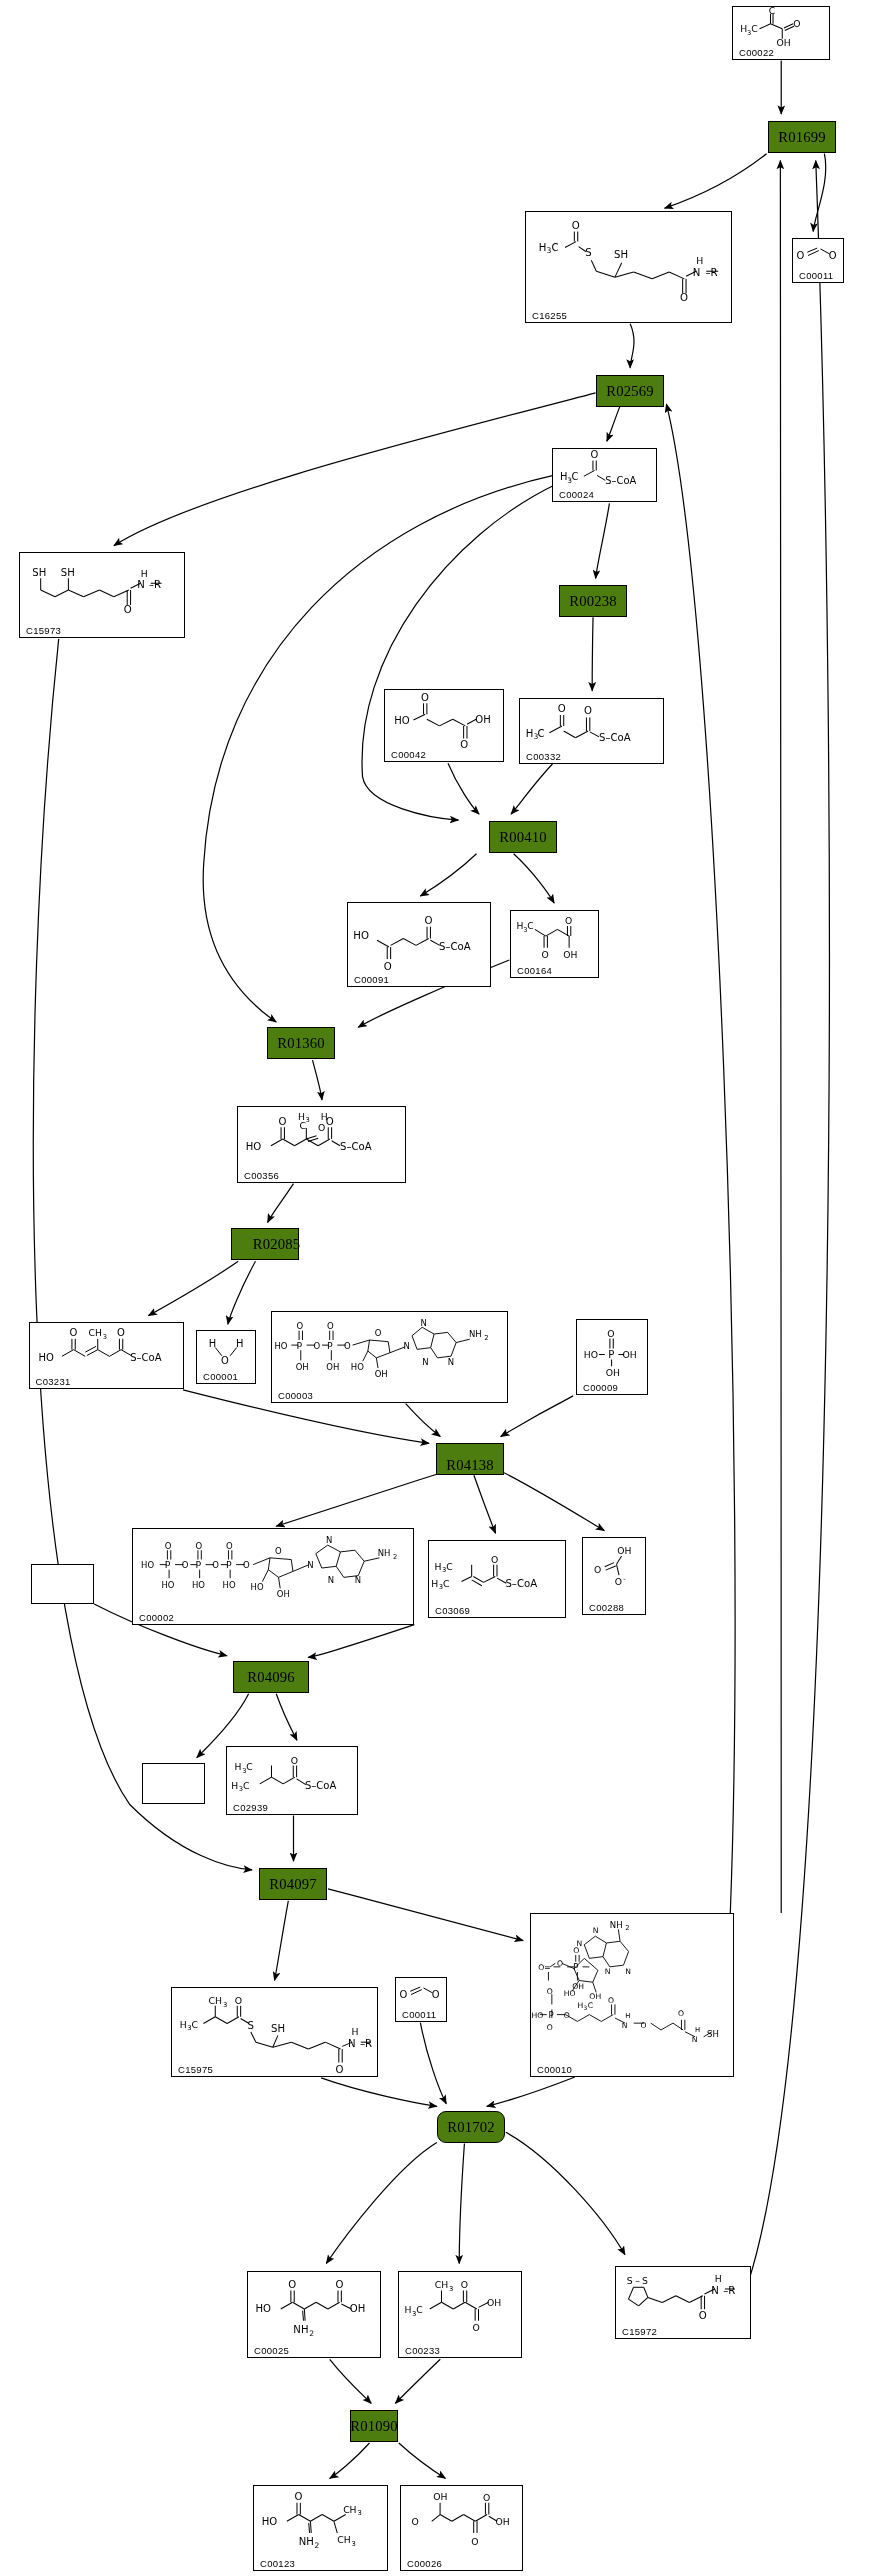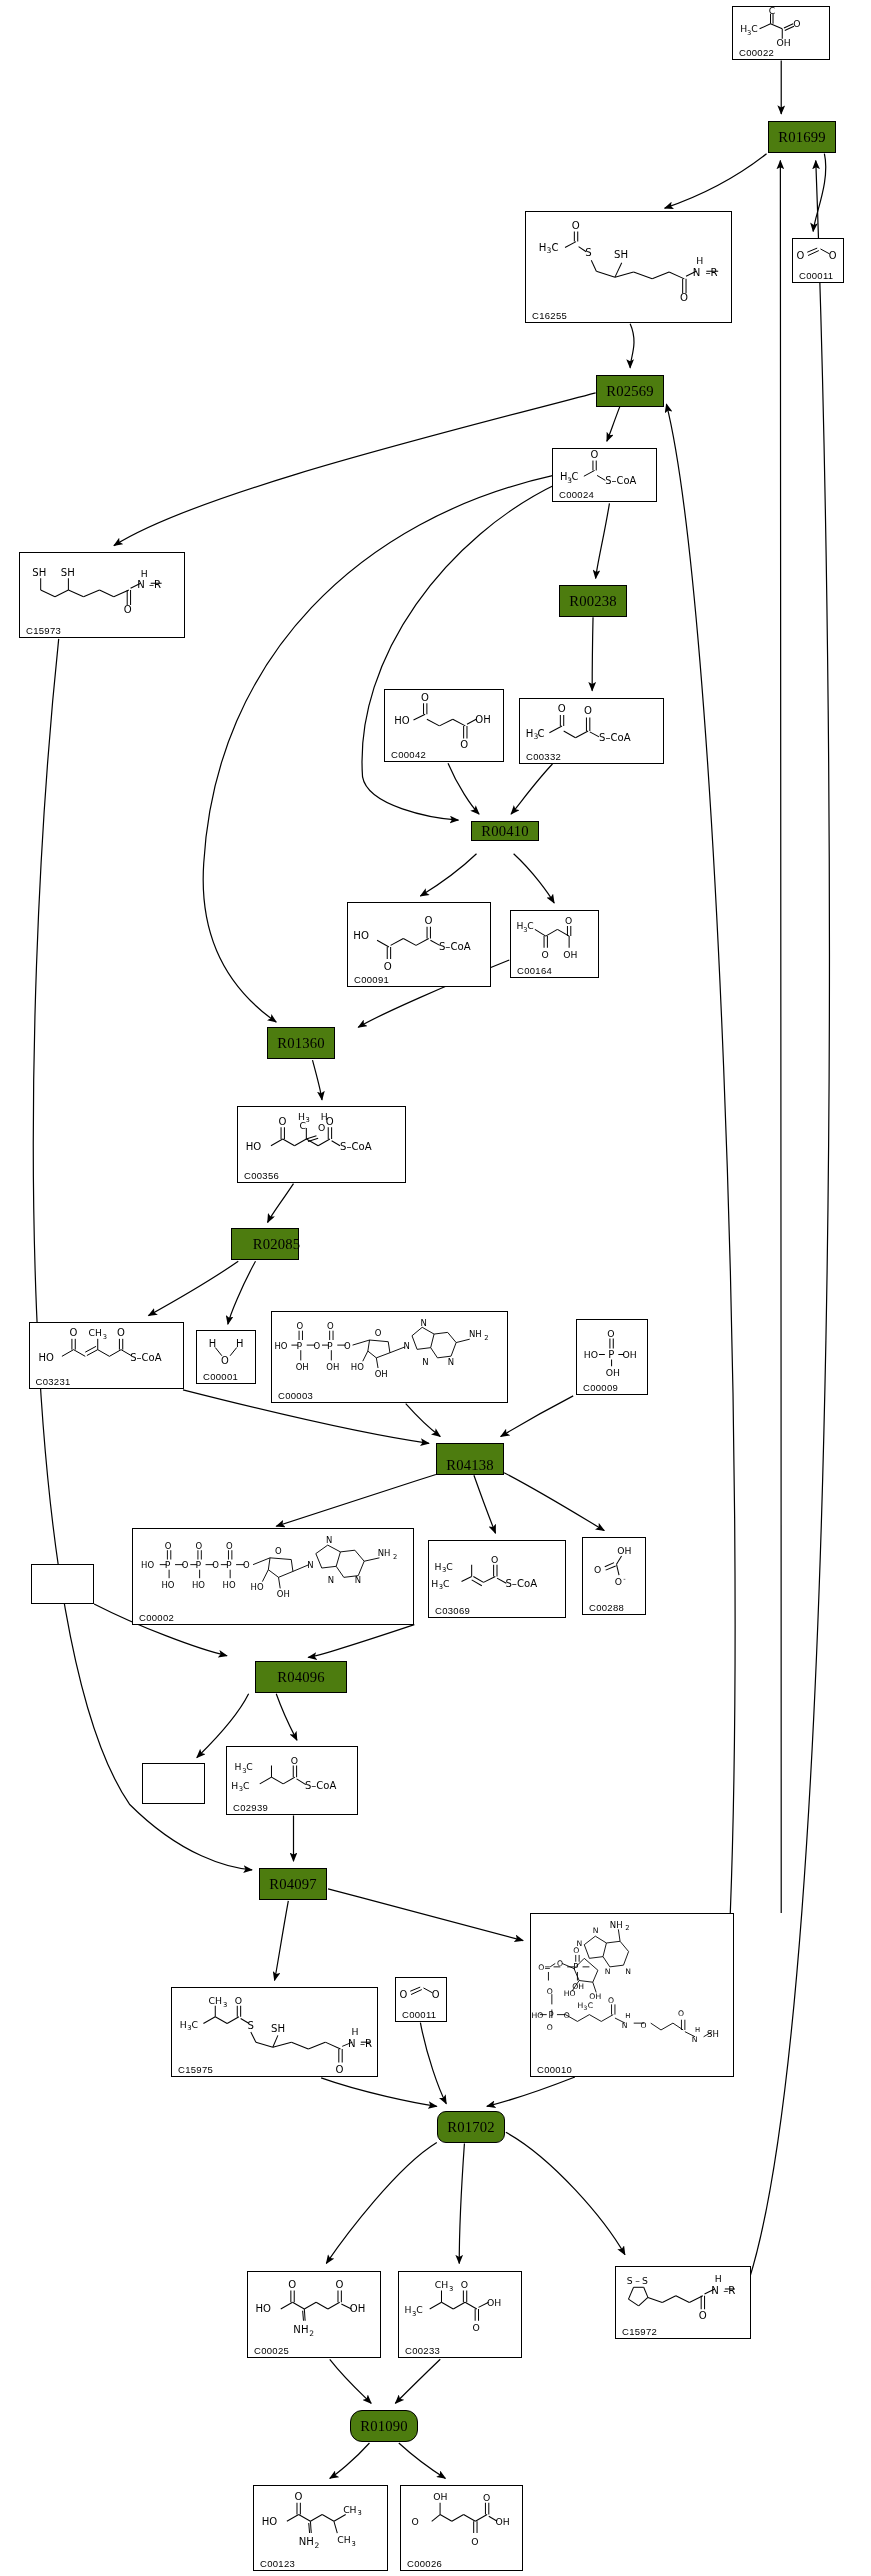--- a/index.html
+++ b/index.html
@@ -292,21 +292,21 @@
       <text x="6" y="45" font-family="DejaVu Sans, sans-serif" font-size="12" fill="#000">H</text>
       <text x="15" y="48" font-family="DejaVu Sans, sans-serif" font-size="9" fill="#000">3</text>
       <text x="20" y="45" font-family="DejaVu Sans, sans-serif" font-size="12" fill="#000">C</text>
       <text x="44" y="16" font-family="DejaVu Sans, sans-serif" font-size="12" fill="#000">O</text>
       <text x="75" y="18" font-family="DejaVu Sans, sans-serif" font-size="12" fill="#000">O</text>
       <text x="93" y="50" font-family="DejaVu Sans, sans-serif" font-size="12" fill="#000">S–CoA</text>
     </svg>
     <span class="cid">C00332</span>
   </div>
 
-  <div class="node rxn" style="left:471px;top:821px;width:68px;height:20px;">
+  <div class="node rxn" style="left:489px;top:821px;width:68px;height:32px;">
       <span>R00410</span>
     </div>
 
   <div class="node cpd" style="left:347px;top:902px;width:144px;height:85px;">
     <svg class="struct" viewBox="0 0 167 98">
       <g stroke="#000" stroke-width="1.2" fill="none">
         <path d="M34,44 L48,52"></path>
         <path d="M46,52 L46,66"></path>
           <path d="M50,52 L50,66"></path>
         <path d="M50,50 L65,42"></path>
@@ -603,21 +603,21 @@
         <path d="M40,31 L43,44"></path>
       </g>
       <text x="41" y="19" font-family="DejaVu Sans, sans-serif" font-size="11" fill="#000">OH</text>
       <text x="13" y="41" font-family="DejaVu Sans, sans-serif" font-size="11" fill="#000">O</text>
       <text x="38" y="56" font-family="DejaVu Sans, sans-serif" font-size="11" fill="#000">O</text>
       <text x="48" y="51" font-family="DejaVu Sans, sans-serif" font-size="8" fill="#000">-</text>
     </svg>
     <span class="cid">C00288</span>
   </div>
 
-  <div class="node rxn" style="left:233px;top:1661px;width:92px;height:32px;margin-left:22px;">
+  <div class="node rxn" style="left:233px;top:1661px;width:76px;height:32px;">
       <span>R04096</span>
     </div>
 
   <div class="node cpd" style="left:142px;top:1763px;width:63px;height:41px;">
     <span class="cid"></span>
   </div>
 
   <div class="node cpd" style="left:226px;top:1746px;width:132px;height:69px;">
     <svg class="struct" viewBox="0 0 153 80">
       <g stroke="#000" stroke-width="1.2" fill="none">
@@ -860,21 +860,21 @@
       <text x="22" y="20" font-family="DejaVu Sans, sans-serif" font-size="11" fill="#000">–</text>
       <text x="30" y="20" font-family="DejaVu Sans, sans-serif" font-size="11" fill="#000">S</text>
       <text x="97" y="62" font-family="DejaVu Sans, sans-serif" font-size="12" fill="#000">O</text>
       <text x="116" y="18" font-family="DejaVu Sans, sans-serif" font-size="11" fill="#000">H</text>
       <text x="112" y="32" font-family="DejaVu Sans, sans-serif" font-size="12" fill="#000">N</text>
       <text x="126" y="32" font-family="DejaVu Sans, sans-serif" font-size="12" fill="#000">–R</text>
     </svg>
     <span class="cid">C15972</span>
   </div>
 
-  <div class="node rxn" style="left:350px;top:2410px;width:68px;height:32px;border-radius:12px;">
+  <div class="node rxn" style="left:350px;top:2410px;width:48px;height:32px;">
       <span>R01090</span>
     </div>
 
   <div class="node cpd" style="left:253px;top:2485px;width:135px;height:86px;">
     <svg class="struct" viewBox="0 0 156 100">
       <g stroke="#000" stroke-width="1.2" fill="none">
         <path d="M38,42 L52,34"></path>
         <path d="M50,34 L50,20"></path>
           <path d="M54,34 L54,20"></path>
         <path d="M52,34 L66,42"></path>

